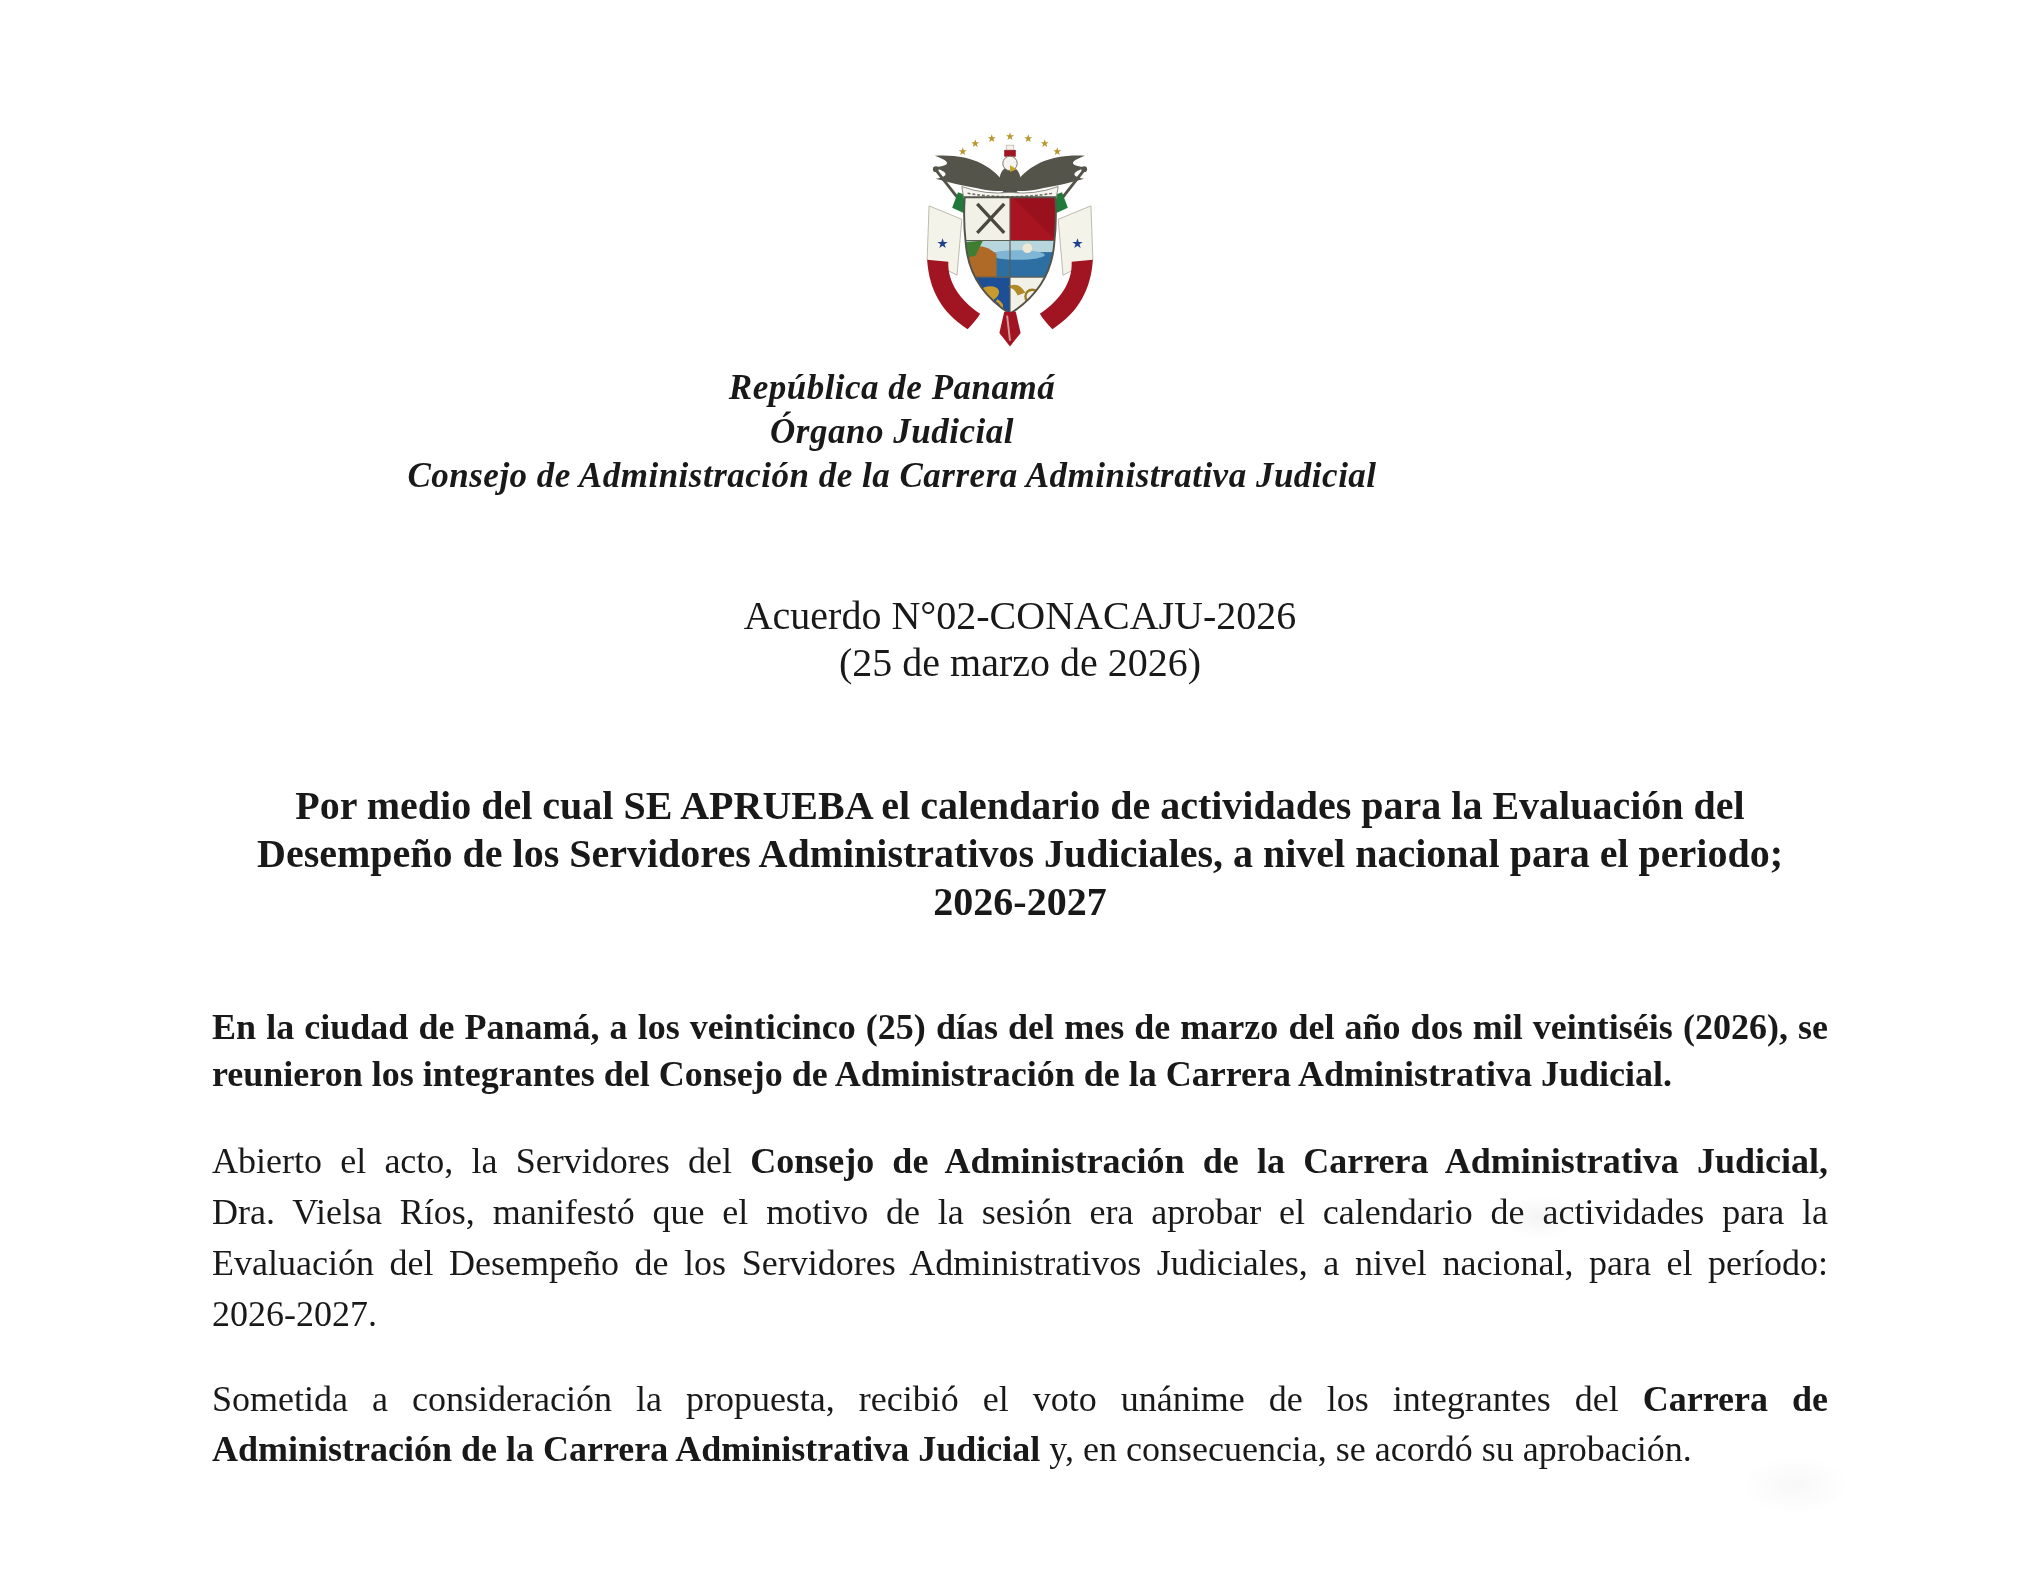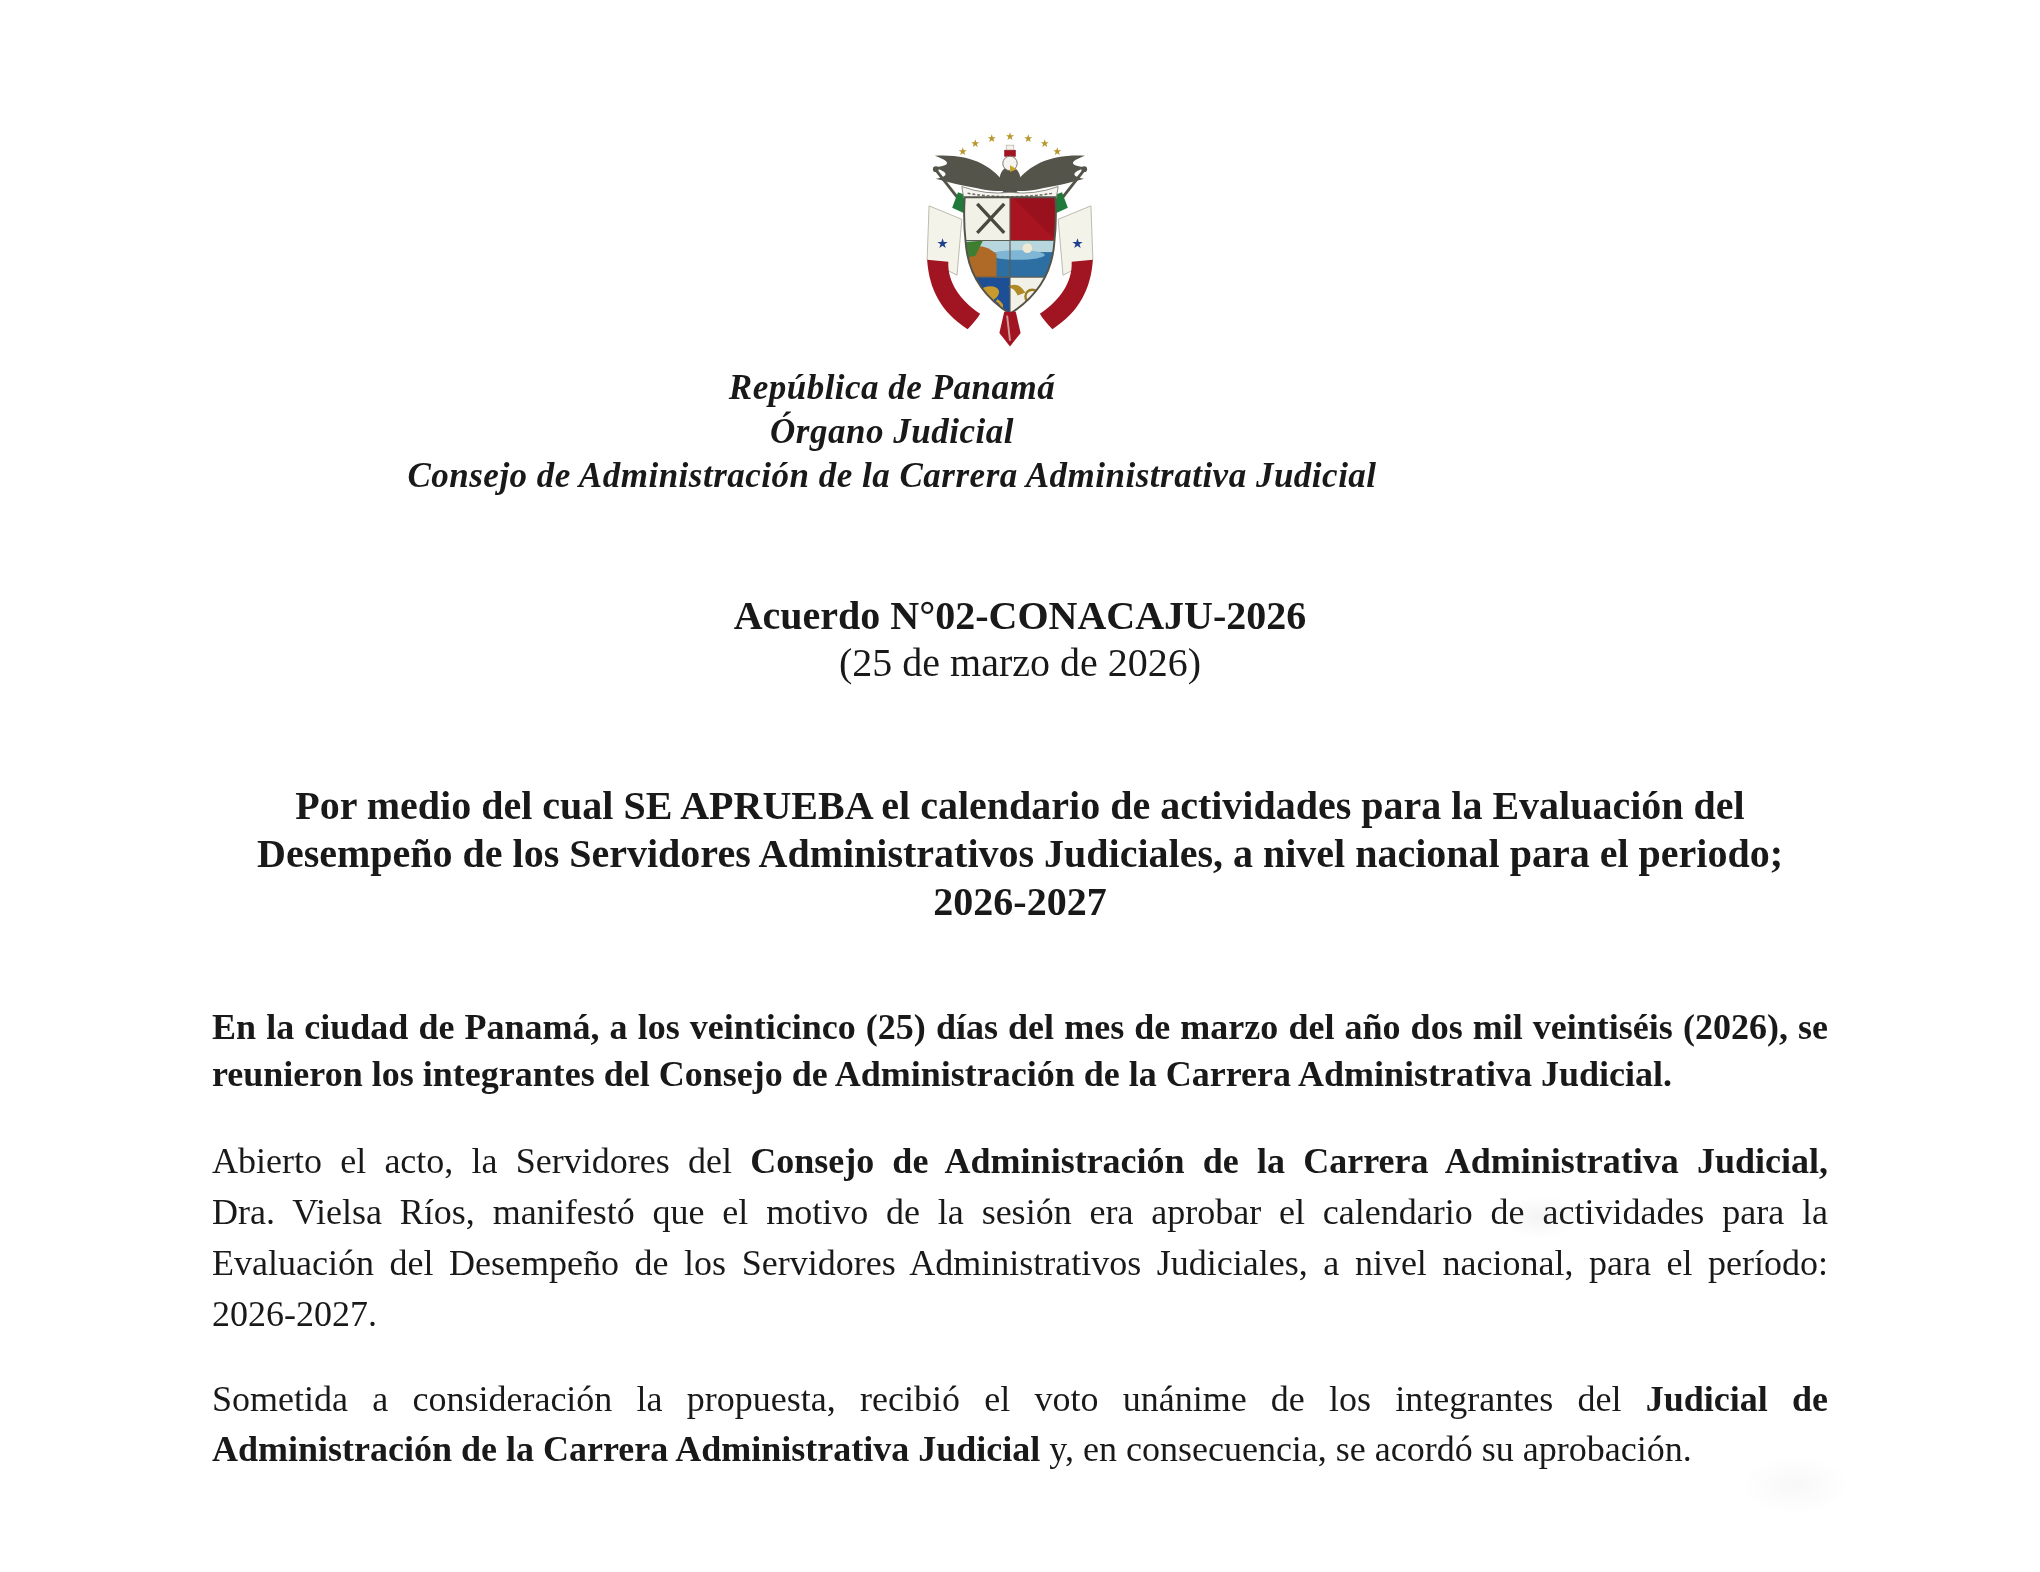--- a/index.html
+++ b/index.html
@@ -17,21 +17,21 @@
   .institution{
     position:absolute;left:0;top:366px;width:1784px;
     text-align:center;font-style:italic;font-weight:bold;
     font-size:35px;line-height:44px;letter-spacing:.5px;
   }
   
   .acuerdo{
     position:absolute;left:0;top:592px;width:2040px;
     text-align:center;font-size:40px;line-height:47px;
   }
-  .acuerdo .num{font-weight:bold;}
+  .acuerdo .num{font-weight:normal;}
   
   .subject{
     position:absolute;left:190px;top:782px;width:1660px;
     text-align:center;font-weight:bold;font-size:40px;line-height:48px;
   }
   
   .para{position:absolute;left:212px;width:1616px;font-size:36px;}
   .p1{top:1004px;}
   .p2{top:1136px;}
   .p3{top:1374px;}
@@ -166,21 +166,21 @@
     <div class="jline">
       <span>Evaluación del Desempeño de los Servidores Administrativos Judiciales, a nivel nacional, para el período:</span>
     </div>
     <div class="jline last">
       <span>2026-2027.</span>
     </div>
   </div>
 
   <div class="para p3">
     <div class="jline">
-      <span>Sometida a consideración la propuesta, recibió el voto unánime de los integrantes del </span><span class="b">Judicial de</span>
+      <span>Sometida a consideración la propuesta, recibió el voto unánime de los integrantes del </span><span class="b">Carrera de</span>
     </div>
     <div class="jline last">
       <span class="b">Administración de la Carrera Administrativa Judicial</span><span> y, en consecuencia, se acordó su aprobación.</span>
     </div>
   </div>
 
   <div class="smudge smudge-1"></div>
   <div class="smudge smudge-2"></div>
 
 </div>

